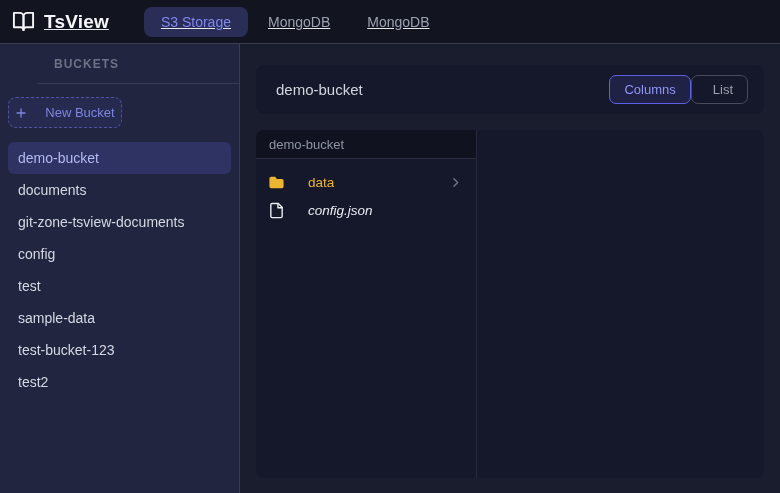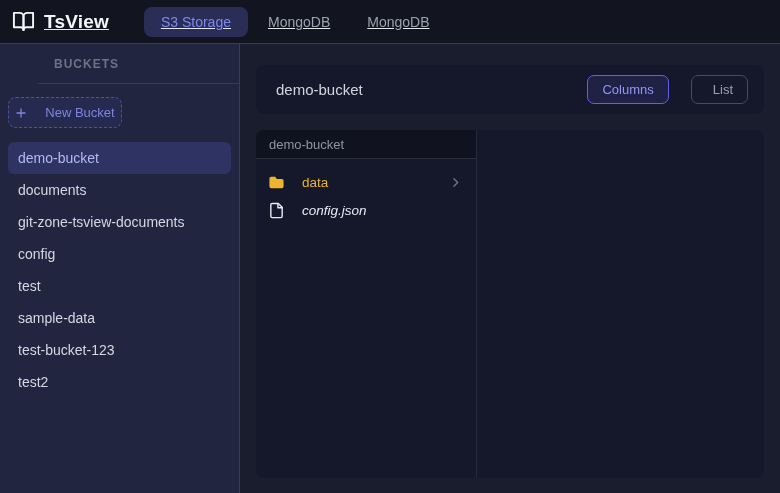--- a/index.html
+++ b/index.html
@@ -75,21 +75,21 @@
   }
   .bucket-item.selected{background:var(--selected-bg);color:var(--selected-text);}
 
   
   .content{flex:1;display:flex;flex-direction:column;padding:21px 16px 15px;min-width:0;}
   .toolbar{
     height:49px;flex:0 0 49px;background:var(--panel-bg);border-radius:8px;
     display:flex;align-items:center;padding:0 16px 0 20px;
   }
   .toolbar-title{font-size:15px;color:#d2d5dd;}
-  .view-switch{margin-left:auto;display:flex;gap:22px;}
+  .view-switch{margin-left:auto;display:flex;gap:0;}
   .btn{
     height:29px;border-radius:7px;font-size:13px;cursor:pointer;
     display:flex;align-items:center;padding:0 14px;
     background:transparent;font-family:inherit;
   }
   .btn-columns{border:1px solid #5b62e8;color:#8f97f6;background:rgba(91,98,232,.14);}
   .btn-list{border:1px solid #484b59;color:#9aa0ac;padding-left:21px;}
 
   .column-panel{
     margin-top:16px;flex:1;background:var(--panel-bg);border-radius:8px;
@@ -101,21 +101,21 @@
     display:flex;flex-direction:column;
   }
   .column-header{
     height:29px;flex:0 0 29px;background:var(--colheader-bg);
     border-bottom:1px solid var(--border-soft);
     display:flex;align-items:center;padding:0 13px;
     font-size:13px;color:#8e94a3;
   }
   .entries{padding-top:9px;}
   .entry{
-    height:28px;display:flex;align-items:center;gap:17px;
+    height:28px;display:flex;align-items:center;gap:23px;
     padding:0 14px 0 12px;cursor:pointer;font-size:13.5px;
   }
   .entry svg.type-icon{width:17px;height:17px;flex:0 0 17px;}
   .entry.folder{color:var(--amber);}
   .entry.file{color:var(--file-text);font-style:italic;}
   .entry .chev{margin-left:auto;width:13px;height:13px;color:#707788;}
 </style>
 </head>
 <body>
 

